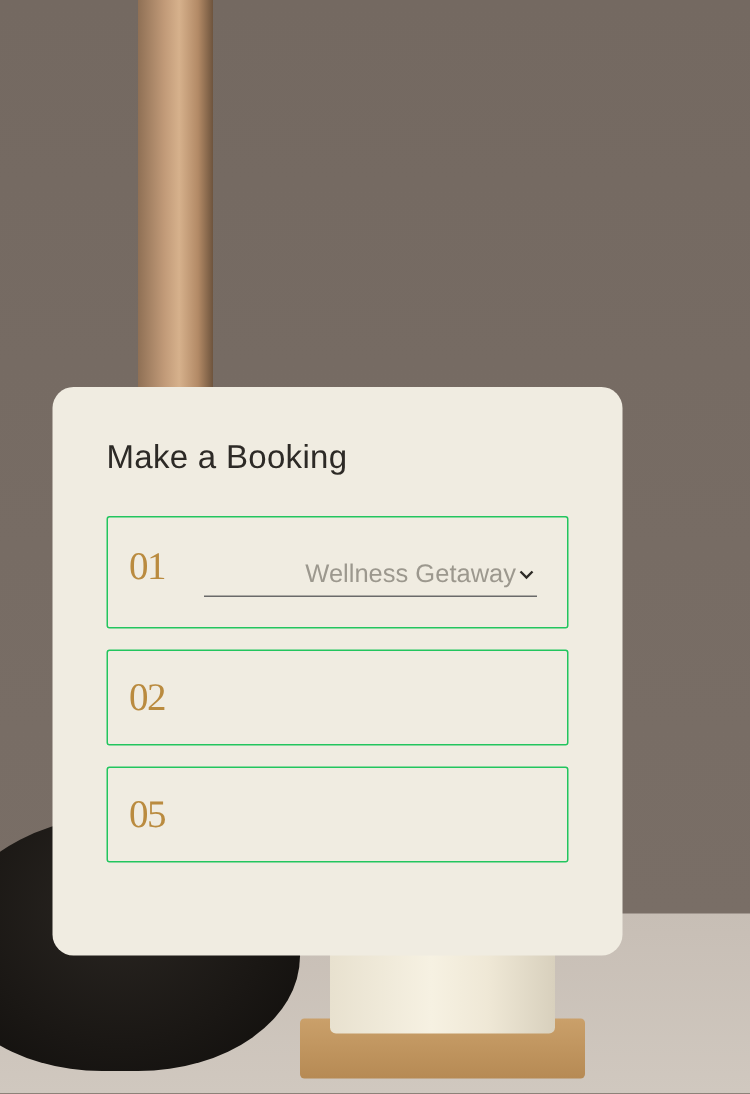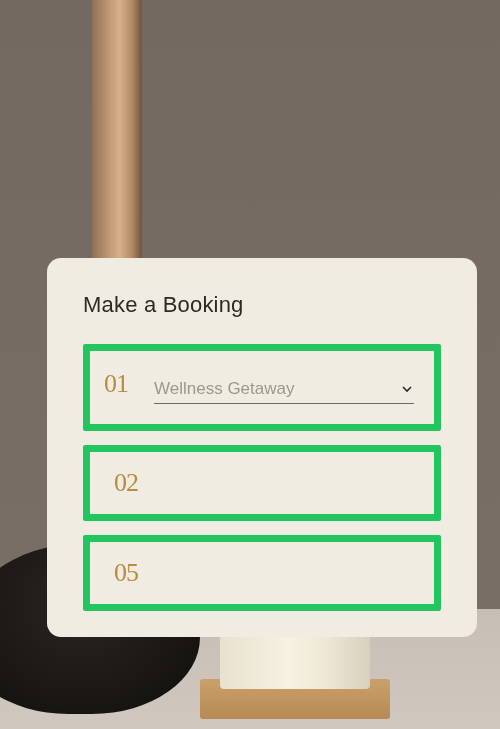--- a/index.html
+++ b/index.html
@@ -35,46 +35,45 @@
   }
   .candle {
     position: absolute; right: 130px; bottom: 40px; width: 150px; height: 110px;
     background: linear-gradient(90deg, #e8e1cf 0%, #f6f1e2 45%, #efe8d6 70%, #d8d0bd 100%);
     border-radius: 4px;
   }
 
   
   .card {
     position: absolute;
-    left: 47px; top: 258px; width: 430px; height: 379px;
+    left: 35px; top: 258px; width: 380px; height: 379px;
     background: #f0ece1;
     border-radius: 14px;
     padding: 34px 36px 30px;
   }
   .card-title {
     font-size: 22px;
     color: #2d2a26;
     font-weight: 400;
     letter-spacing: 0.2px;
     margin-bottom: 26px;
   }
   .step {
-    border: 7px solid #22c55e;
+    border: 1px solid #22c55e;
     border-radius: 2px;
     margin-bottom: 14px;
     padding: 20px 20px 20px 14px;
     display: flex;
     align-items: flex-start;
     gap: 16px;
     background: transparent;
   }
   .step.collapsed {
     align-items: center;
     padding: 18px 16px 18px 14px;
-    text-align: right;
   }
   .step-num {
     font-family: Didot, "Bodoni MT", "Times New Roman", serif;
     font-size: 26px;
     color: #ba8b3f;
     line-height: 1;
     min-width: 34px;
     letter-spacing: -1px;
     font-weight: 400;
   }
@@ -84,20 +83,21 @@
     color: #2d2a26;
     font-weight: 400;
   }
   .select-wrap {
     position: relative;
     margin-top: 8px;
     border-bottom: 1px solid #6a6a6a;
     padding-bottom: 4px;
     display: flex;
     align-items: center;
+    text-align: right;
   }
   .select-value {
     flex: 1;
     font-size: 17px;
     color: #9c988e;
   }
   .chevron {
     width: 14px; height: 14px;
     display: inline-flex; align-items: center; justify-content: center;
     color: #2d2a26;

